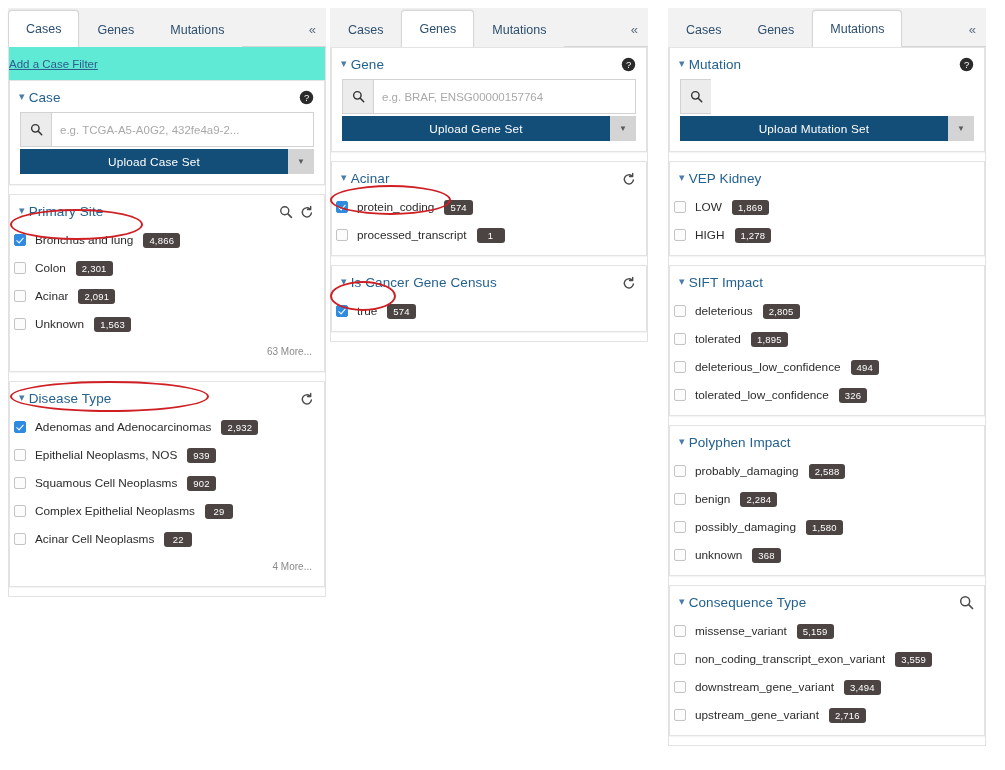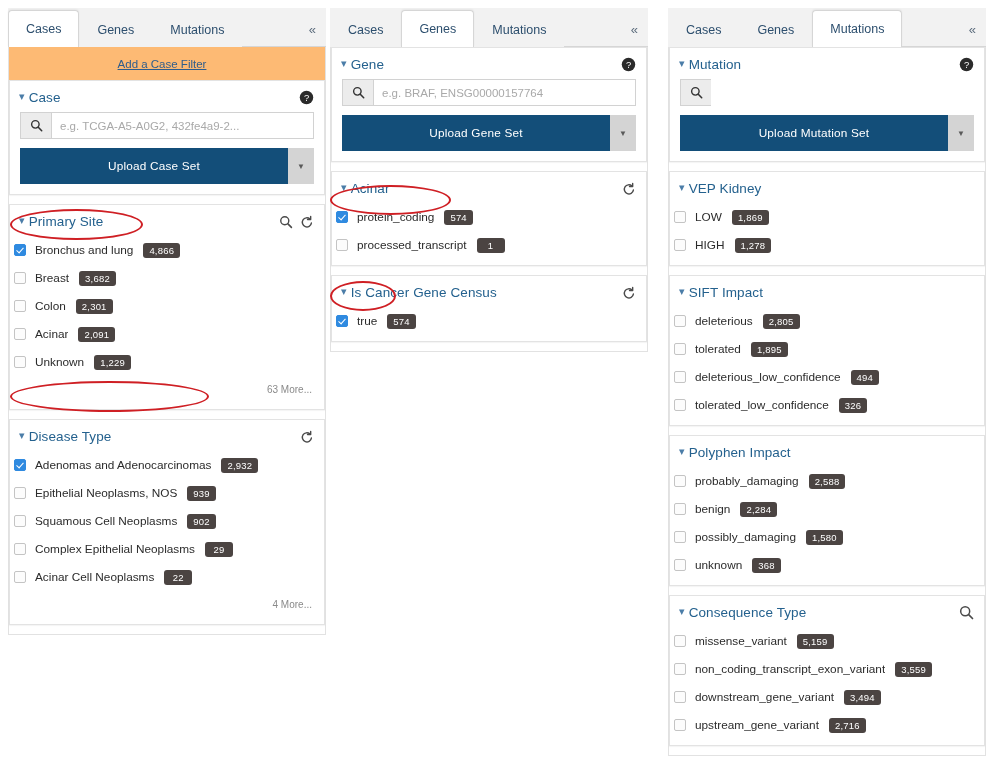--- a/index.html
+++ b/index.html
@@ -72,23 +72,23 @@
 
   .panel-body {
     background: #ffffff;
     border: 1px solid #e2e2e2;
     border-top: none;
     position: relative;
   }
 
   
   .addfilter-row {
-    text-align: center;
+    text-align: left;
     padding: 7px 10px 8px 0;
-    background: #fdba74;
+    background: #5eead4;
   }
   .addfilter-link {
     font-size: 11.5px;
     color: #2f5d8c;
     text-decoration: underline;
     cursor: pointer;
   }
 
   
   .facet {
@@ -126,22 +126,22 @@
     gap: 7px;
     color: #5e5e5e;
   }
   .ico { display: inline-flex; cursor: pointer; }
   .ico svg { display: block; }
   .help-ico { cursor: pointer; }
 
   
   .searchrow {
     display: flex;
-    margin: 0 10px 9px 10px;
-    height: 27px;
+    margin: 0 10px 2px 10px;
+    height: 35px;
   }
   .search-btn {
     width: 30px;
     background: #ececec;
     border: 1px solid #d2d2d2;
     border-right: none;
     display: flex;
     align-items: center;
     justify-content: center;
     cursor: pointer;
@@ -155,21 +155,21 @@
     outline: none;
     font-family: "Liberation Sans", sans-serif;
     min-width: 0;
   }
   .search-input::placeholder { color: #a9a9a9; }
 
   
   .uploadrow {
     display: flex;
     margin: 0 10px 10px 10px;
-    height: 36px;
+    height: 25px;
   }
   .upload-btn {
     flex: 1;
     background: #134e79;
     color: #ffffff;
     font-size: 11.8px;
     display: flex;
     align-items: center;
     justify-content: center;
     cursor: pointer;
@@ -339,37 +339,32 @@
           </div>
         </div>
         <div class="facet-list">
           <div class="frow">
             <span class="cbx checked"></span>
             <span class="frow-label">Bronchus and lung</span>
             <span class="count">4,866</span>
           </div>
           <div class="frow">
             <span class="cbx"></span>
-            <span class="frow-label">Breast</span>
-            <span class="count">3,682</span>
-          </div>
-          <div class="frow">
-            <span class="cbx"></span>
             <span class="frow-label">Colon</span>
             <span class="count">2,301</span>
           </div>
           <div class="frow">
             <span class="cbx"></span>
             <span class="frow-label">Acinar</span>
             <span class="count">2,091</span>
           </div>
           <div class="frow">
             <span class="cbx"></span>
             <span class="frow-label">Unknown</span>
-            <span class="count">1,229</span>
+            <span class="count">1,563</span>
           </div>
           <div class="more-row">
             <span class="more-link">63 More...</span>
           </div>
         </div>
       </div>
 
       <div class="facet">
         <div class="facet-head">
           <div class="facet-title">

